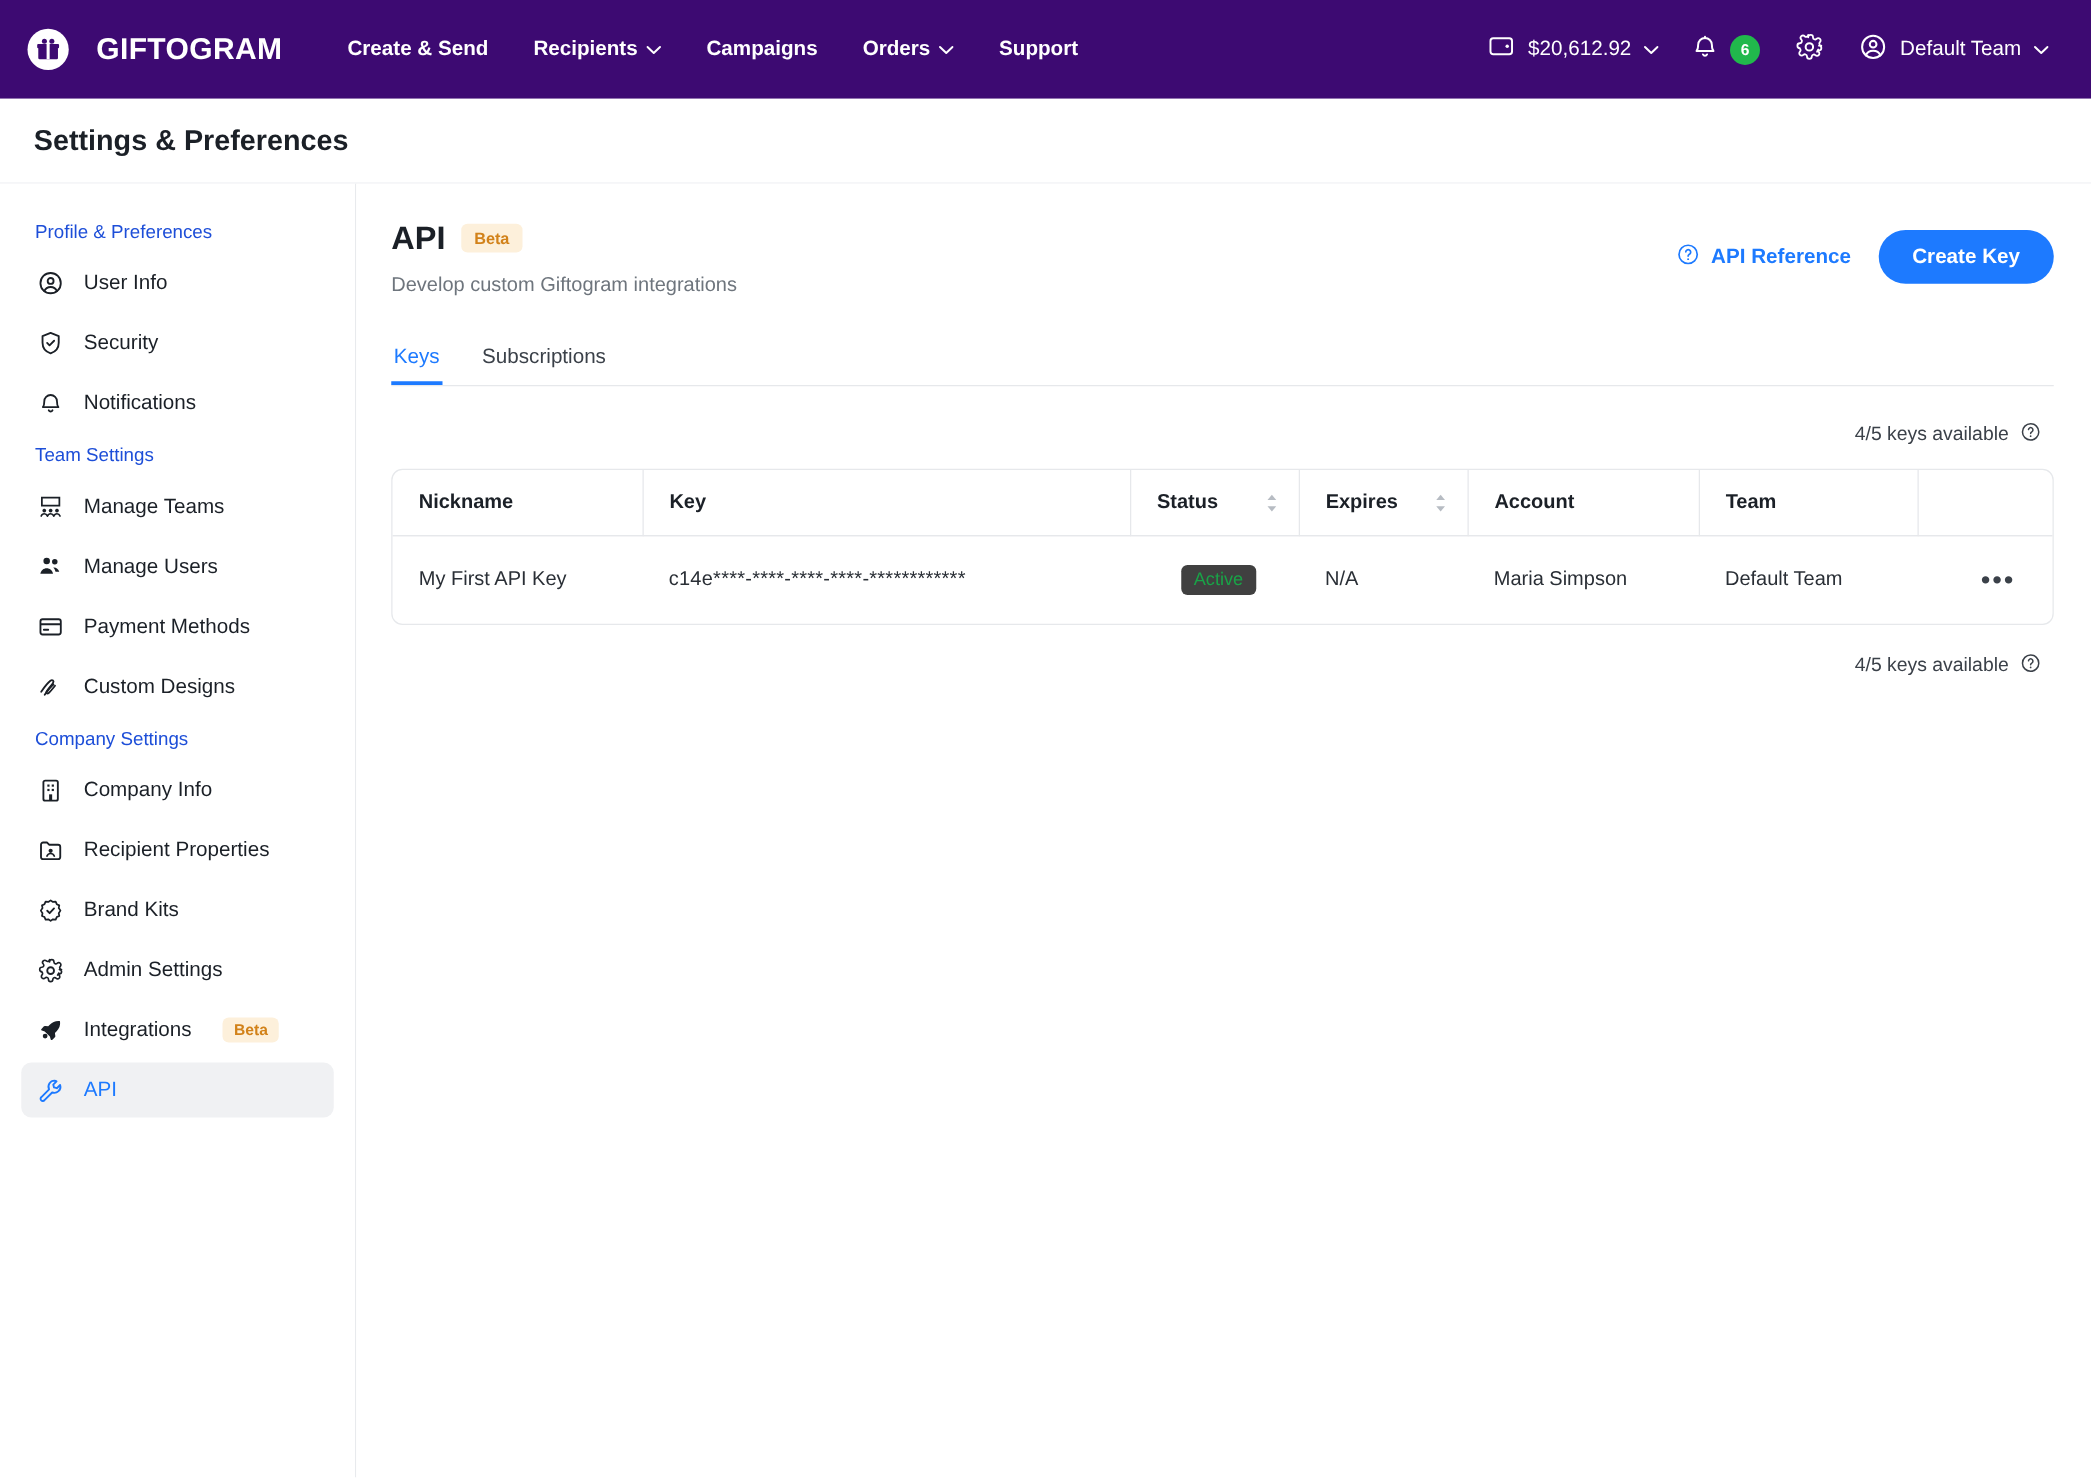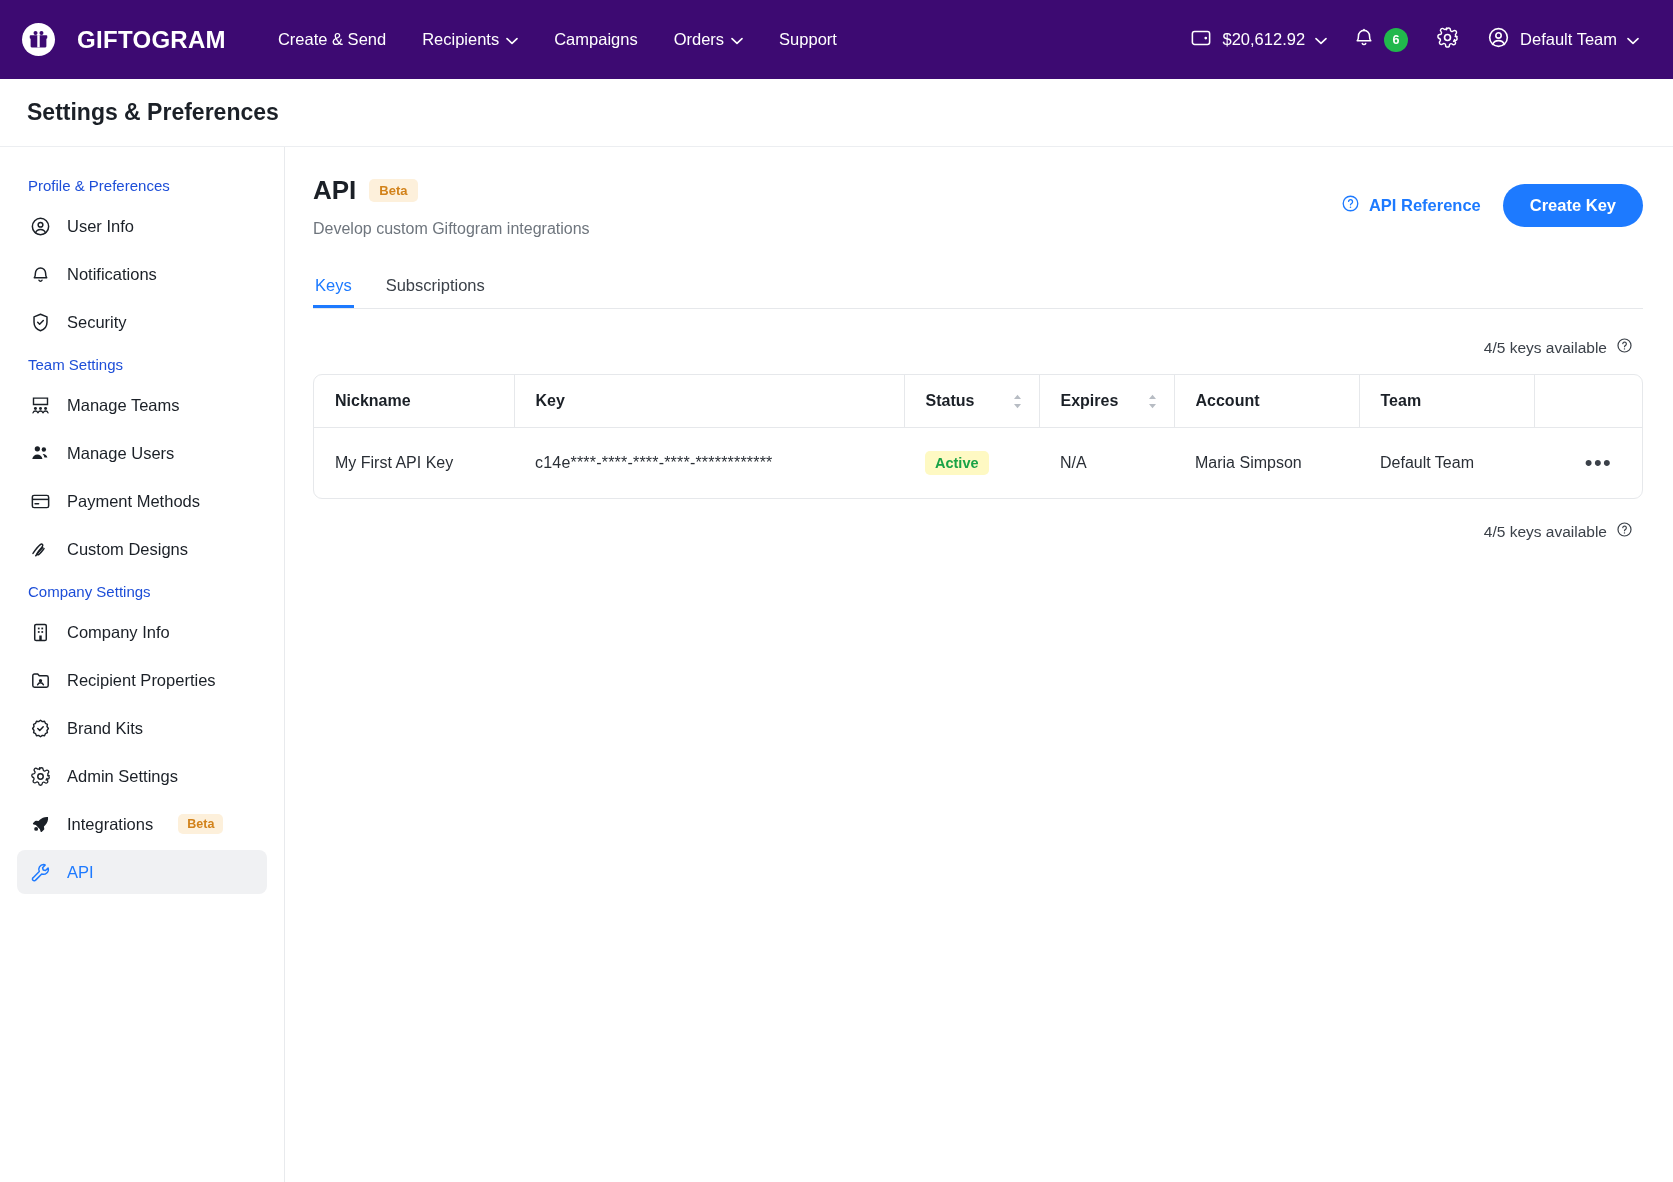--- a/index.html
+++ b/index.html
@@ -31,21 +31,21 @@
     border-radius: 50%;
     background: #ffffff;
     display: flex; align-items: center; justify-content: center;
   }
   .brand-text {
     font-size: 24px;
     font-weight: bold;
     letter-spacing: 0.3px;
     color: #ffffff;
   }
-  .nav-links { display: flex; align-items: flex-start; gap: 0px; }
+  .nav-links { display: flex; align-items: flex-start; gap: 0px; font-weight: bold; }
   .nav-link {
     display: flex; align-items: center; gap: 7px;
     font-size: 16.5px;
     color: #ffffff;
     padding: 10px 18px;
     cursor: pointer;
     white-space: nowrap;
   }
   .nav-right {
     margin-left: auto;
@@ -245,26 +245,27 @@
     padding: 22px 0 22px 21px;
     vertical-align: middle;
   }
   .key-mono {
     font-family: "Liberation Sans", sans-serif;
     letter-spacing: 0.2px;
     color: #2a2f36;
   }
   .status-pill {
     display: inline-block;
-    background: #fef9c3;
+    background: #404040;
     color: #19a347;
     font-size: 14.5px;
-    font-weight: bold;
+    font-weight: normal;
     padding: 4px 10px;
     border-radius: 5px;
+    margin-left: 20px;
   }
   .dots {
     color: #3b4149;
     font-size: 22px;
     letter-spacing: 1.5px;
     cursor: pointer;
     text-align: center;
     display: block;
   }
   .sort-ico { display: inline-flex; flex-direction: column; gap: 2px; }
@@ -385,35 +386,35 @@
           <circle cx="12" cy="10" r="2.7" stroke="#1b2027" stroke-width="1.7"></circle>
           <path d="M6.2 19.3c1-2.4 3.2-3.8 5.8-3.8s4.8 1.4 5.8 3.8" stroke="#1b2027" stroke-width="1.7" stroke-linecap="round"></path>
         </svg>
       </span>
       <span>User Info</span>
     </div>
 
     <div class="side-item">
       <span class="ico">
         <svg width="21" height="21" viewBox="0 0 24 24" fill="none">
+          <path d="M12 2.6l7.4 3v6.1c0 4.6-3.1 8.3-7.4 9.7-4.3-1.4-7.4-5.1-7.4-9.7V5.6l7.4-3z" stroke="#1b2027" stroke-width="1.7" stroke-linejoin="round"></path>
+          <path d="M8.8 11.8l2.2 2.2 4.2-4.2" stroke="#1b2027" stroke-width="1.7" stroke-linecap="round" stroke-linejoin="round"></path>
+        </svg>
+      </span>
+      <span>Security</span>
+    </div>
+
+    <div class="side-item">
+      <span class="ico">
+        <svg width="21" height="21" viewBox="0 0 24 24" fill="none">
           <path d="M6.2 10.4a5.8 5.8 0 1111.6 0c0 3.8 1.3 5.2 1.3 5.2H4.9s1.3-1.4 1.3-5.2z" stroke="#1b2027" stroke-width="1.7" stroke-linejoin="round"></path>
           <path d="M10.3 18.6a1.9 1.9 0 003.4 0" stroke="#1b2027" stroke-width="1.7" stroke-linecap="round"></path>
         </svg>
       </span>
       <span>Notifications</span>
-    </div>
-
-    <div class="side-item">
-      <span class="ico">
-        <svg width="21" height="21" viewBox="0 0 24 24" fill="none">
-          <path d="M12 2.6l7.4 3v6.1c0 4.6-3.1 8.3-7.4 9.7-4.3-1.4-7.4-5.1-7.4-9.7V5.6l7.4-3z" stroke="#1b2027" stroke-width="1.7" stroke-linejoin="round"></path>
-          <path d="M8.8 11.8l2.2 2.2 4.2-4.2" stroke="#1b2027" stroke-width="1.7" stroke-linecap="round" stroke-linejoin="round"></path>
-        </svg>
-      </span>
-      <span>Security</span>
     </div>
 
     <div class="side-group-title">Team Settings</div>
 
     <div class="side-item">
       <span class="ico">
         <svg width="21" height="21" viewBox="0 0 24 24" fill="none">
           <path d="M4 3.6h16v7.2H4z" stroke="#1b2027" stroke-width="1.6"></path>
           <circle cx="6.2" cy="15.4" r="1.7" fill="#1b2027"></circle>
           <circle cx="12" cy="15.4" r="1.7" fill="#1b2027"></circle>

